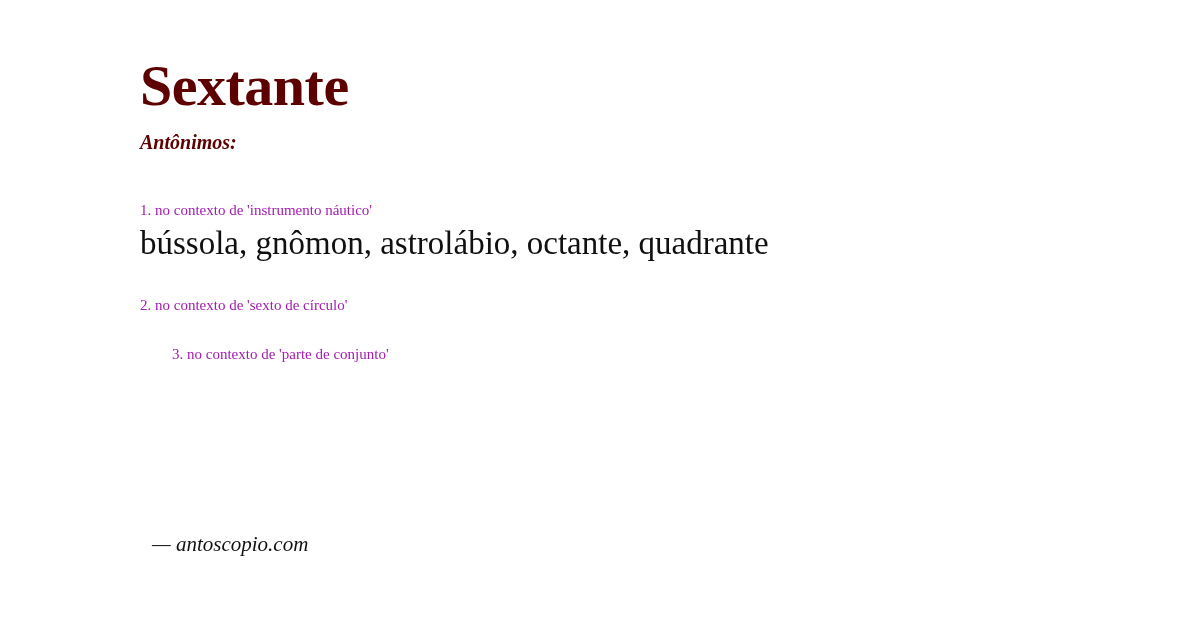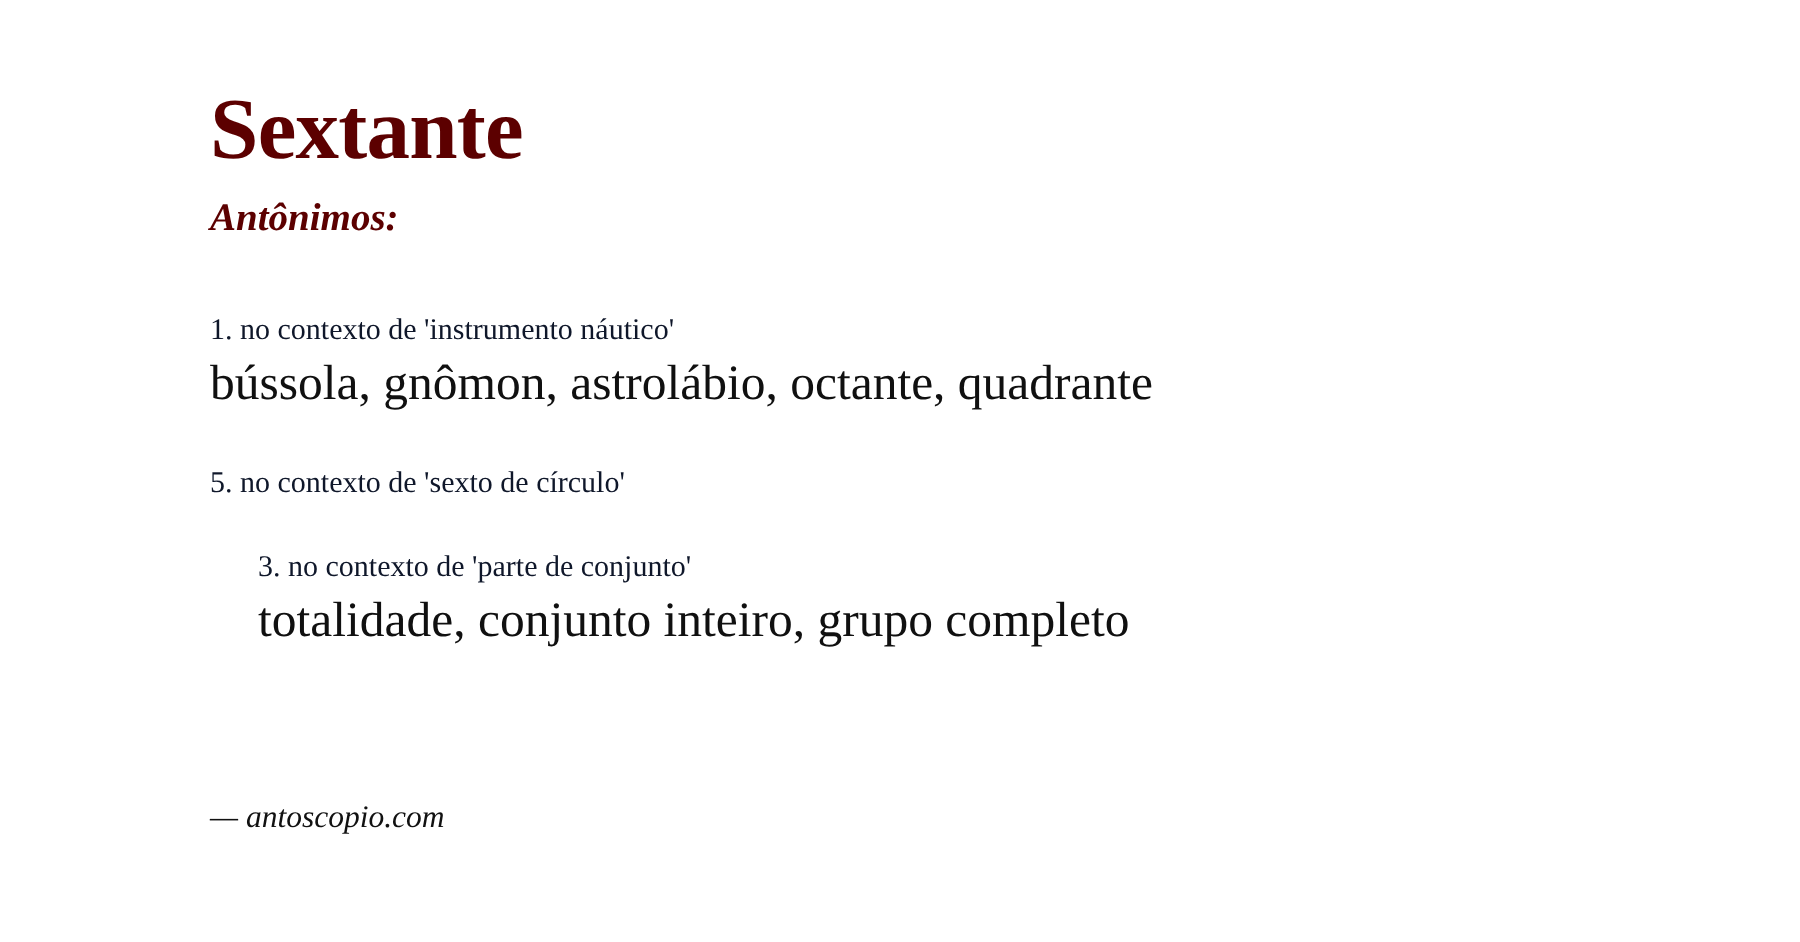--- a/index.html
+++ b/index.html
@@ -24,54 +24,54 @@
     font-family: "Liberation Serif", "DejaVu Serif", serif;
     font-size: 58px;
     font-weight: bold;
     color: #5c0000;
     line-height: 1.05;
     margin: 0;
     letter-spacing: -0.5px;
   }
   .subtitle {
     font-family: "Liberation Serif", "DejaVu Serif", serif;
-    font-size: 26px;
+    font-size: 20px;
     font-style: italic;
     font-weight: bold;
     color: #5c0000;
     margin: 14px 0 0 0;
     line-height: 1.1;
   }
   .senses {
     margin-top: 48px;
   }
   .sense {
     margin-bottom: 30px;
   }
   .sense:last-child {
     margin-bottom: 0;
     margin-left: 32px;
   }
   .sense-context {
     font-family: "Liberation Serif", "DejaVu Serif", serif;
-    font-size: 20px;
-    color: #0f172a;
+    font-size: 15px;
+    color: #a21caf;
     margin: 0 0 2px 0;
     line-height: 1.3;
   }
   .sense-words {
     font-family: "Liberation Serif", "DejaVu Serif", serif;
     font-size: 33px;
     color: #101010;
     margin: 0;
     line-height: 1.32;
   }
   .source {
     position: absolute;
-    left: 140px;
+    left: 152px;
     top: 532px;
     font-family: "Liberation Serif", "DejaVu Serif", serif;
     font-size: 21px;
     font-style: italic;
     color: #111111;
     white-space: nowrap;
   }
 </style>
 </head>
 <body>
@@ -82,25 +82,24 @@
   <div class="subtitle">Antônimos:</div>
 
   <div class="senses">
 
     <div class="sense">
       <div class="sense-context">1. no contexto de 'instrumento náutico'</div>
       <div class="sense-words">bússola, gnômon, astrolábio, octante, quadrante</div>
     </div>
 
     <div class="sense">
-      <div class="sense-context">5. no contexto de 'sexto de círculo'</div>
+      <div class="sense-context">2. no contexto de 'sexto de círculo'</div>
     </div>
 
     <div class="sense">
       <div class="sense-context">3. no contexto de 'parte de conjunto'</div>
-      <div class="sense-words">totalidade, conjunto inteiro, grupo completo</div>
     </div>
 
   </div>
 
   <div class="source">— antoscopio.com</div>
 
 </div>
 
 </body></html>

